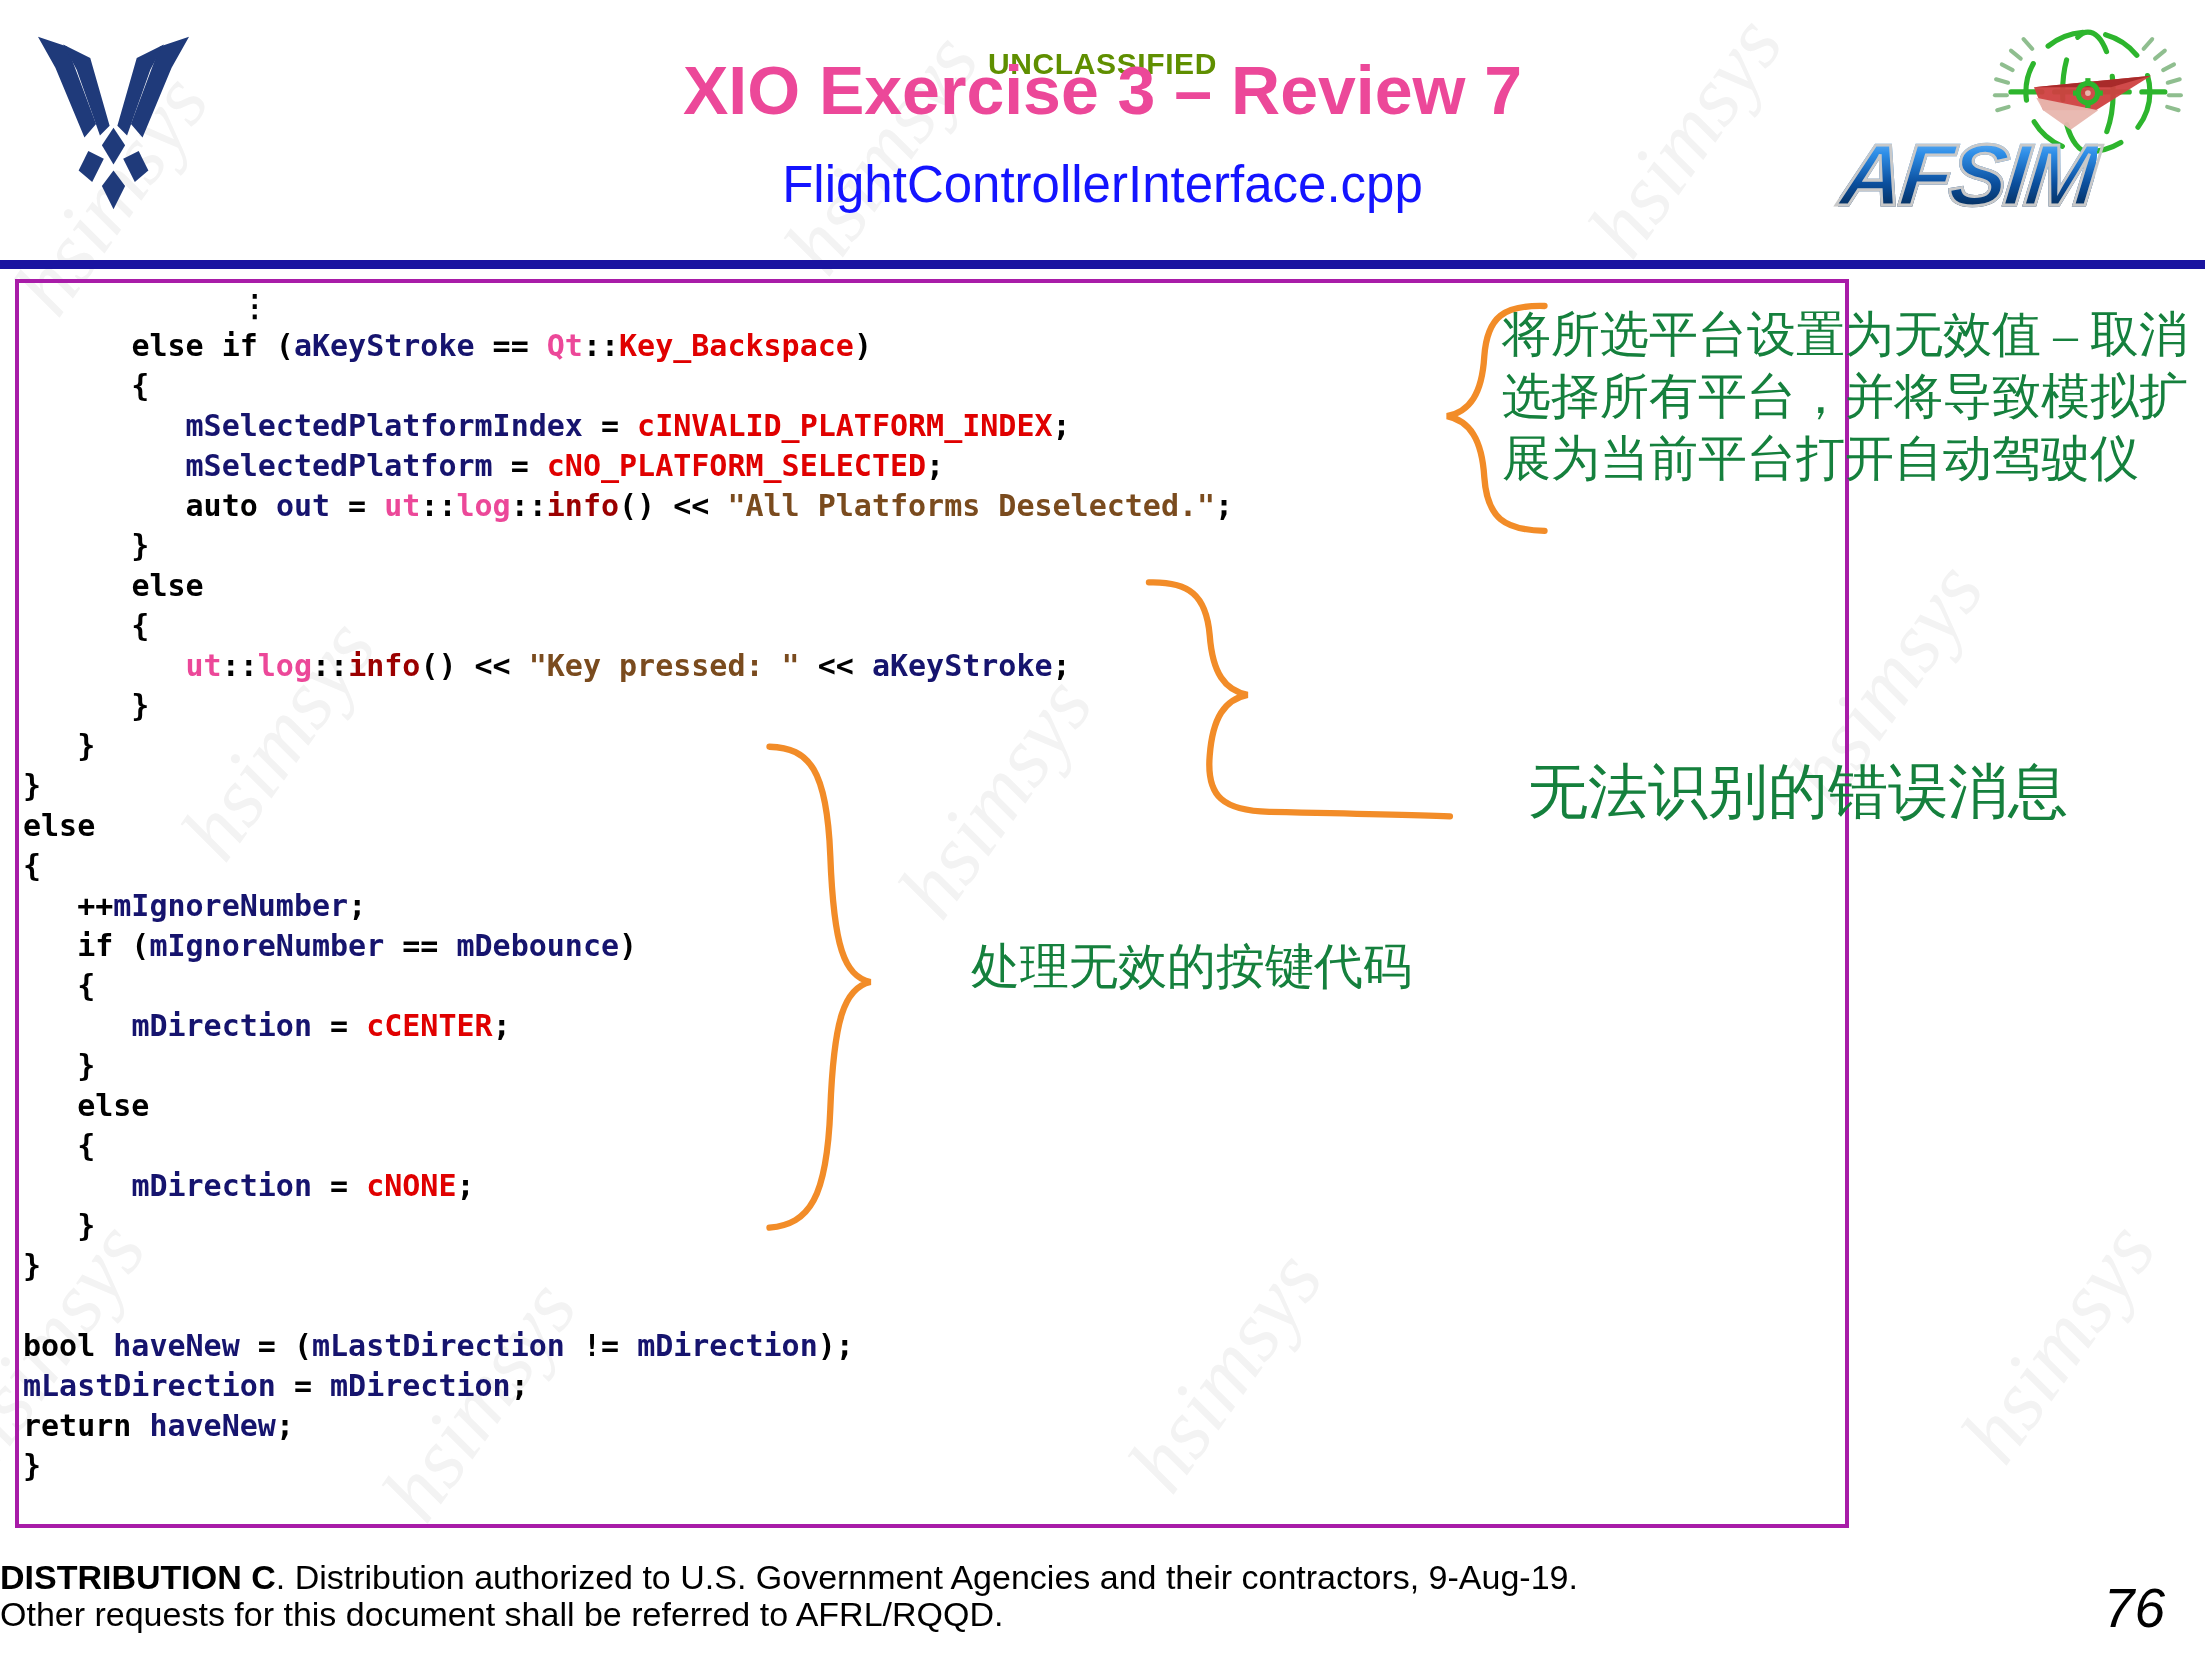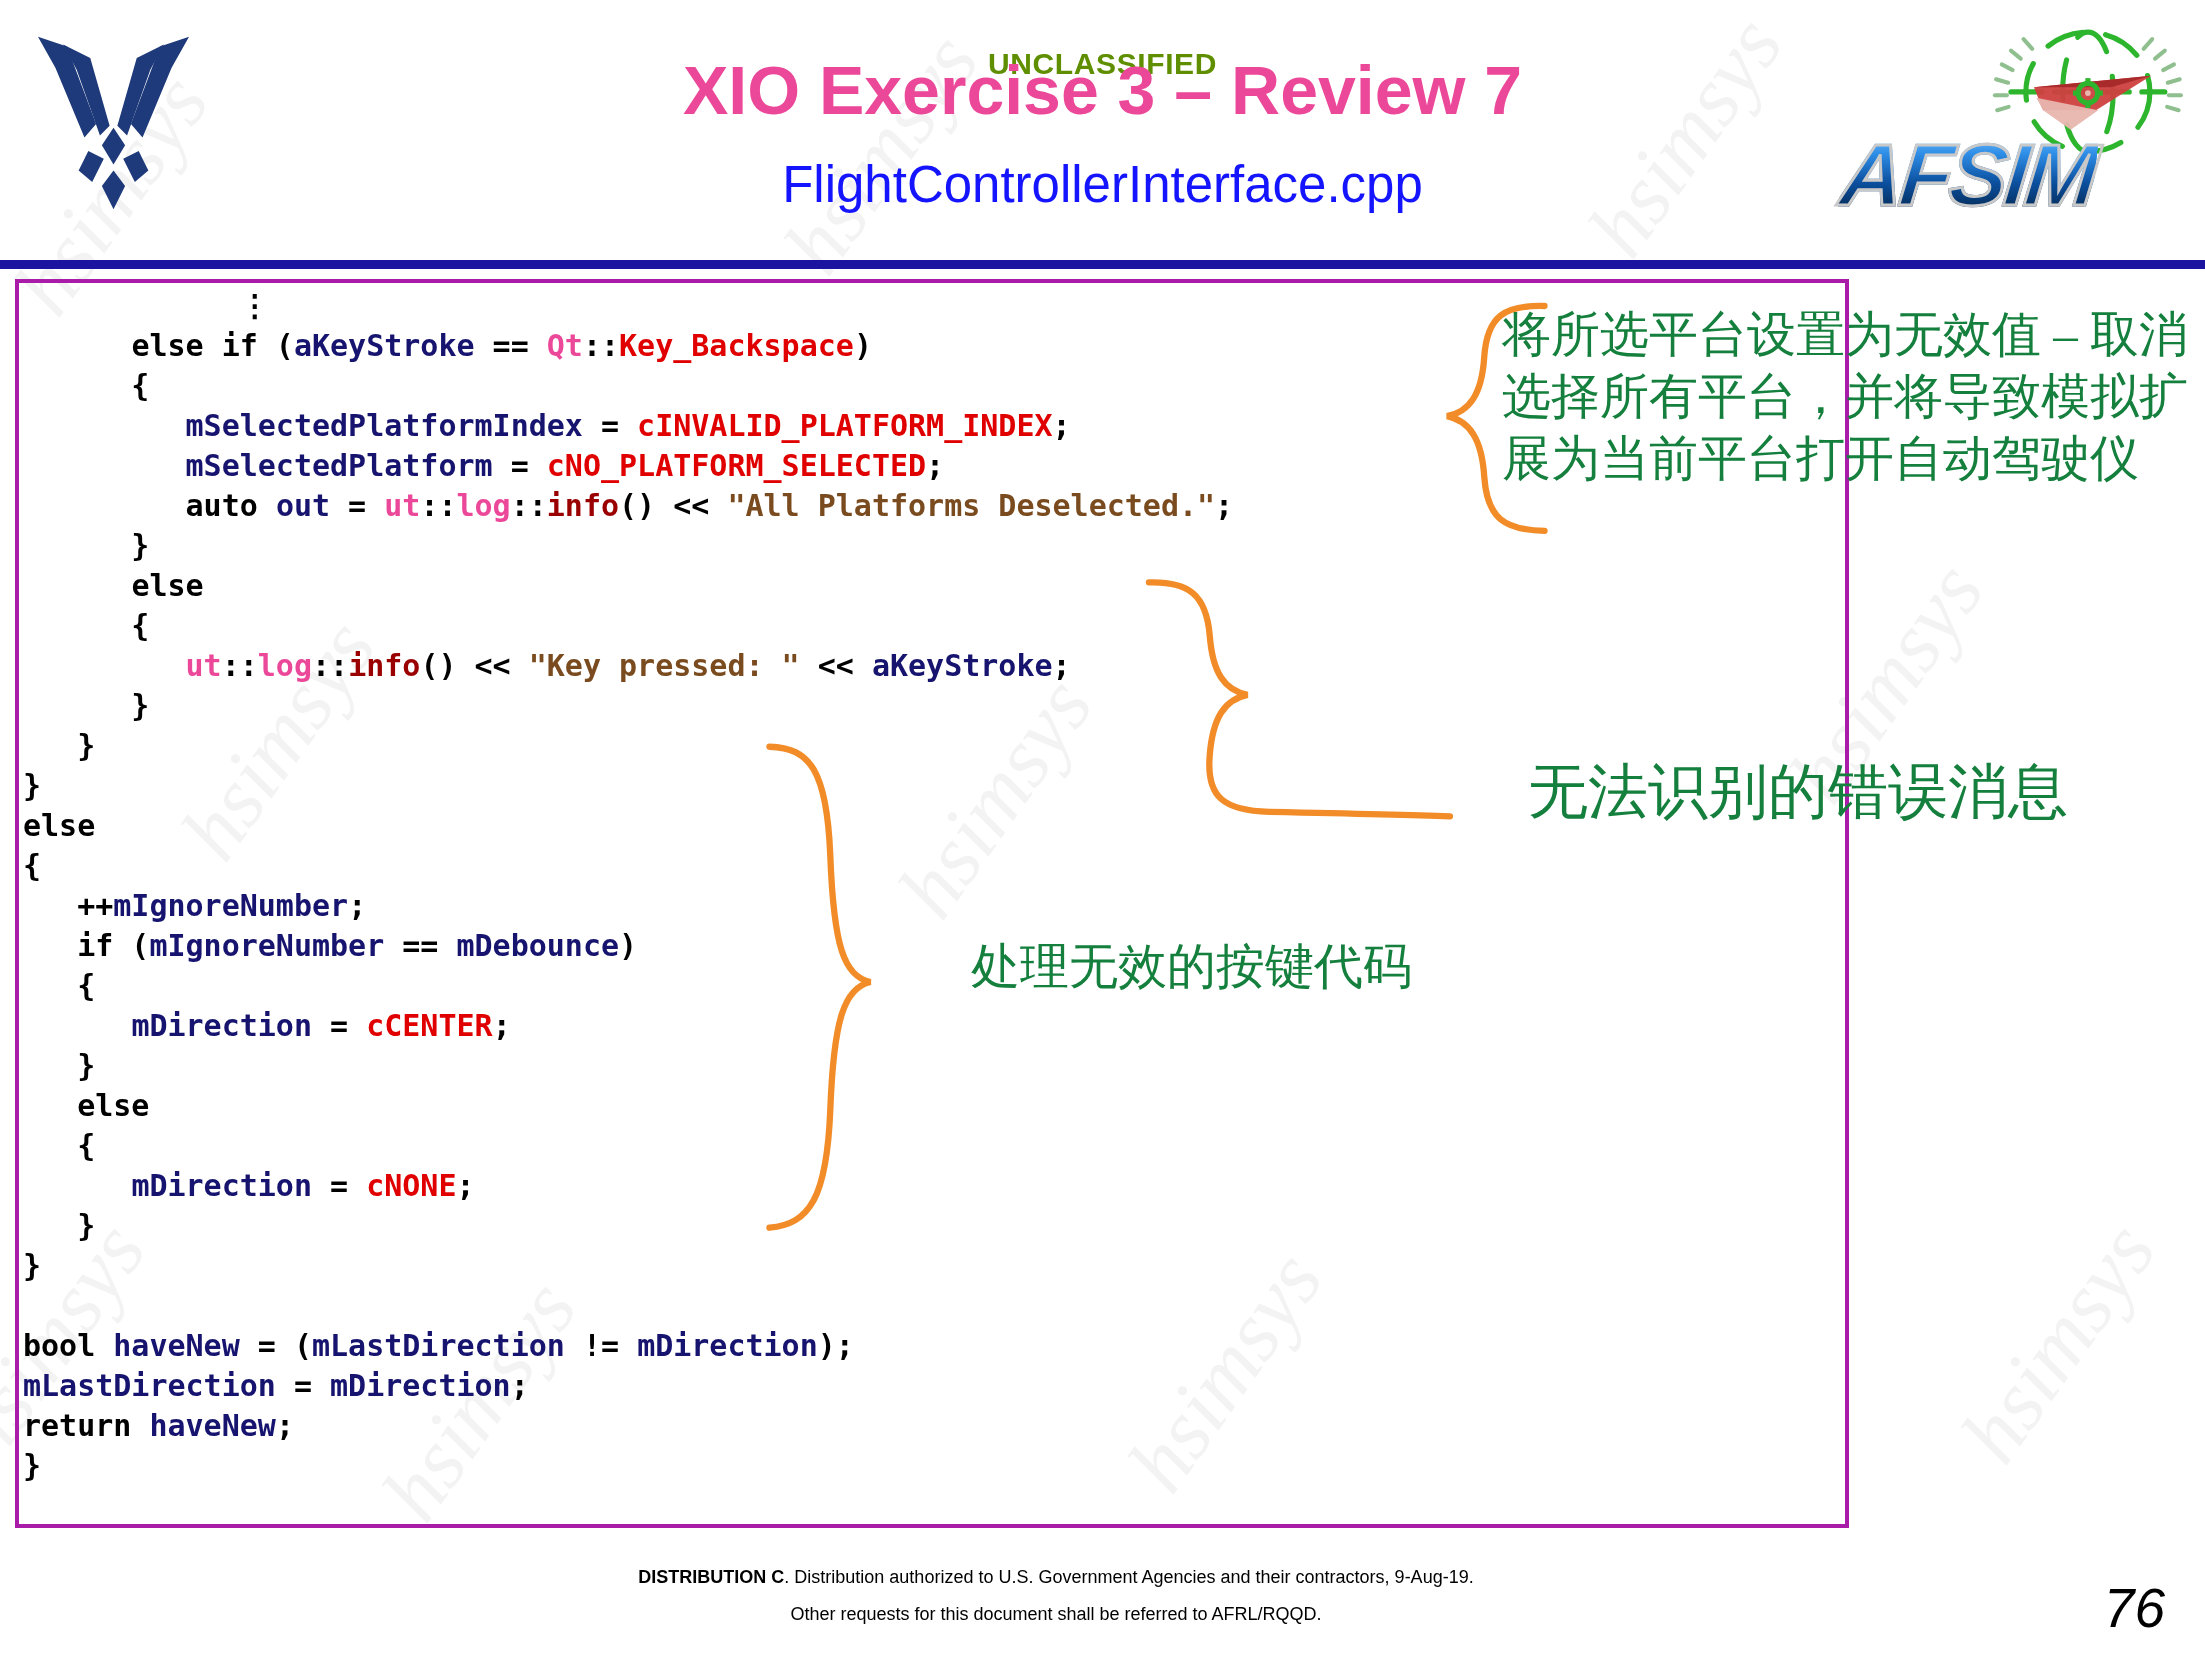--- a/index.html
+++ b/index.html
@@ -117,22 +117,22 @@
   #annot-3 {
     left:971px; top:936px; width:528px;
     font-size:49px; line-height:62px;
   }
 
   .brace-svg { position:absolute; z-index:6; pointer-events:none; }
 
   
   .footer {
     position:absolute; left:0; top:1559px; width:2112px;
-    text-align:center;
-    font-size:18px; line-height:37px;
+    text-align:left;
+    font-size:34px; line-height:37px;
     color:#000;
     z-index:5;
   }
   .footer b { font-weight:bold; }
   .page-num {
     position:absolute; right:40px; top:1576px;
     font-size:55px; color:#000; z-index:5;font-style:italic;
   }
 </style>
 </head>

